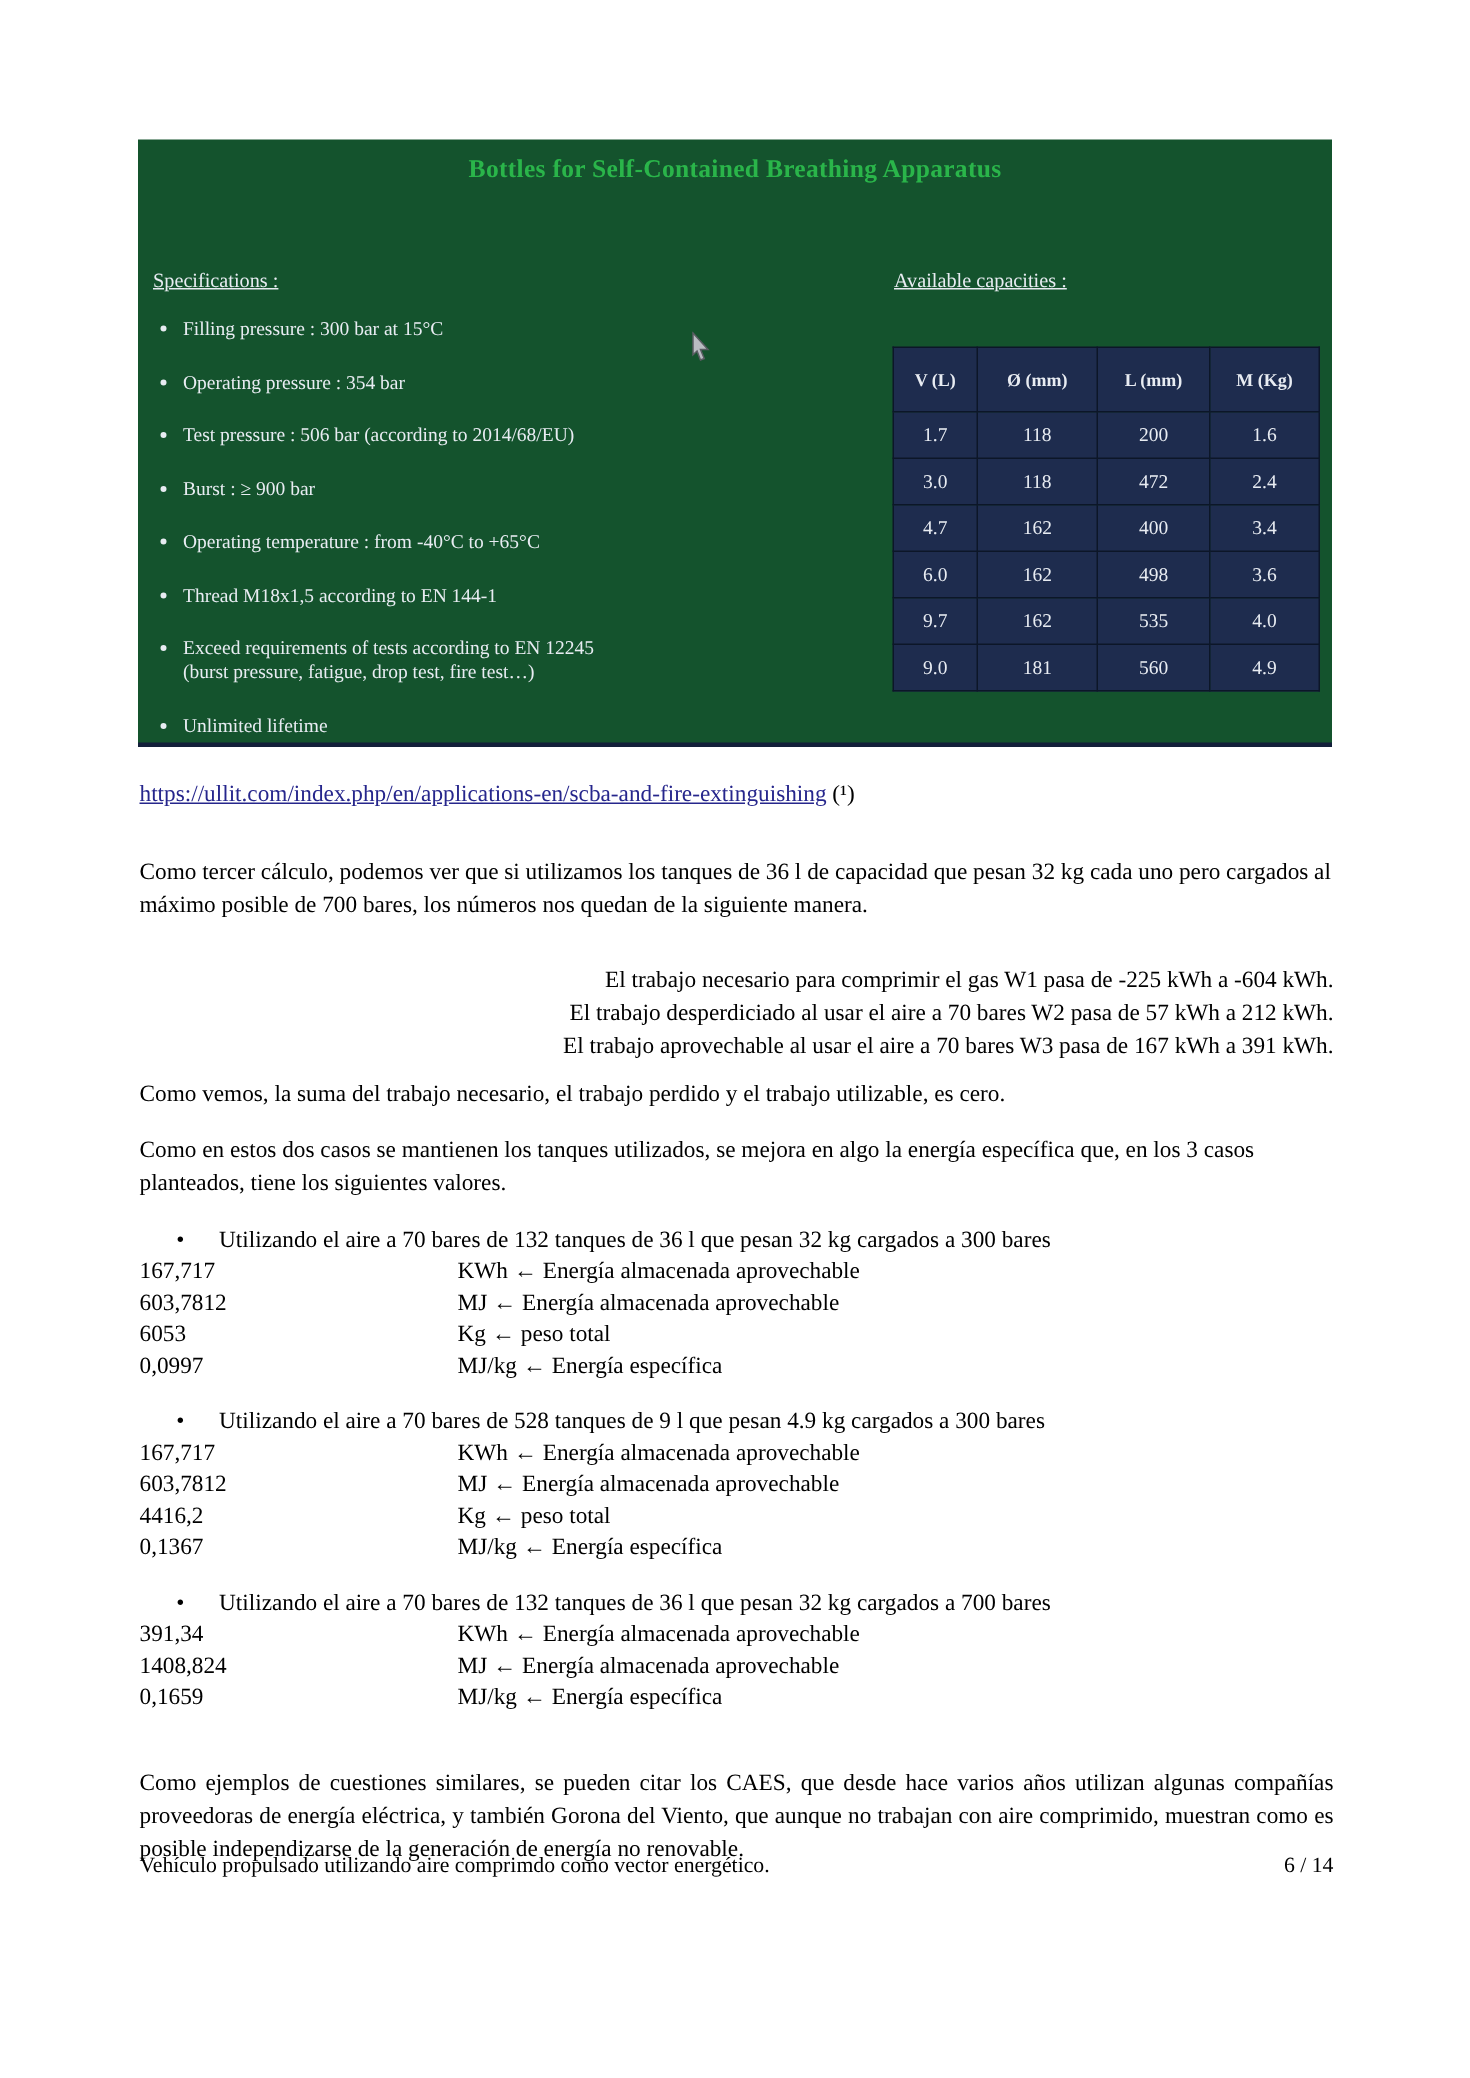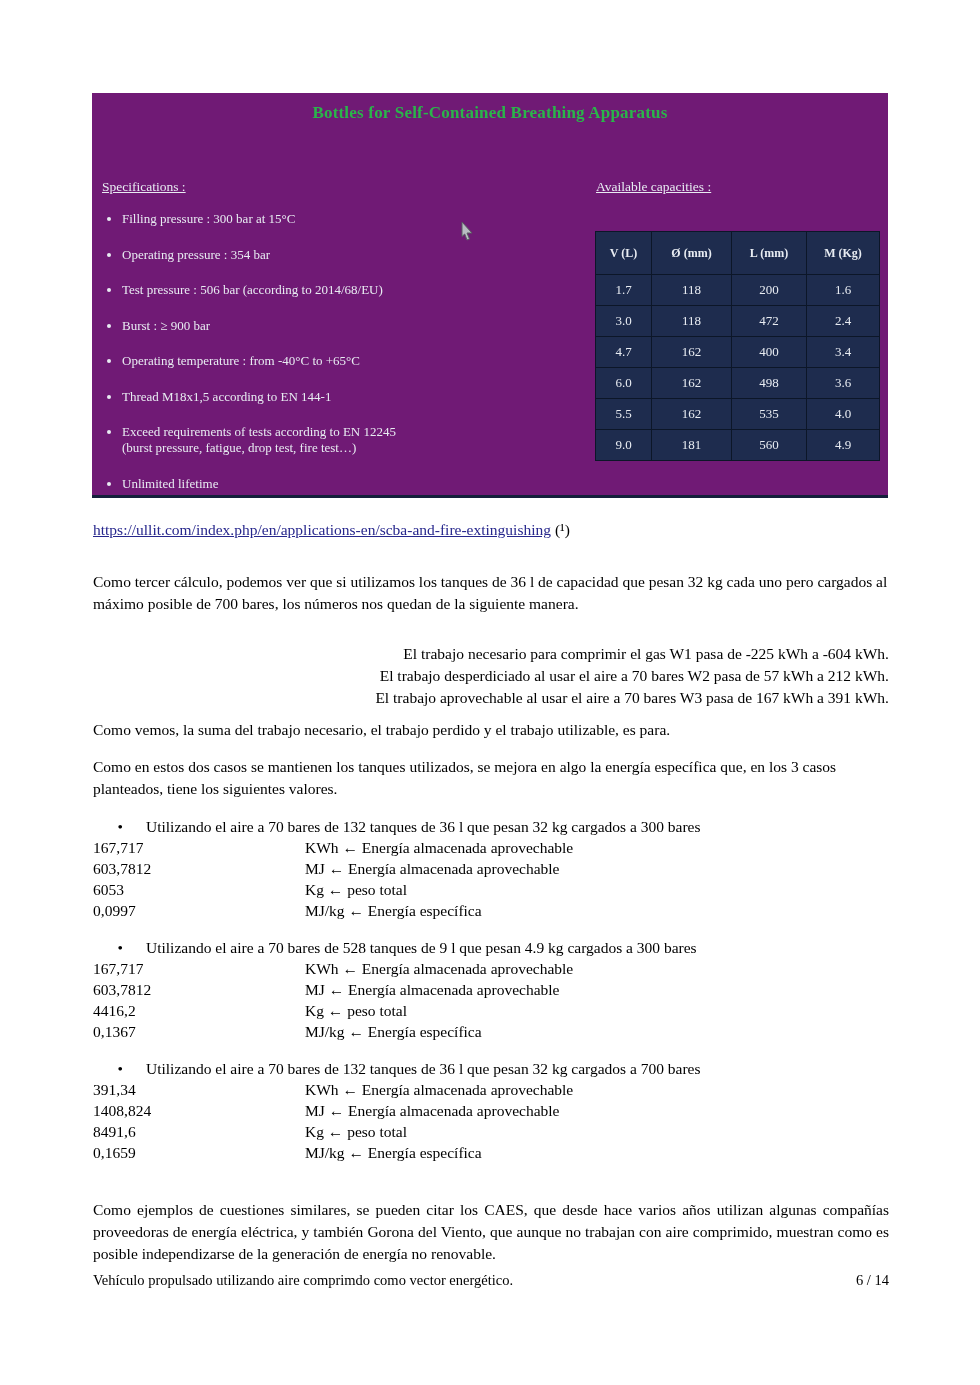--- a/index.html
+++ b/index.html
@@ -12,21 +12,21 @@
     font-family: "Liberation Serif", serif;
     color: #000000;
     overflow: hidden;
   }
 
   
   .banner {
     position: absolute;
     left: 92px; top: 93px;
     width: 796px; height: 405px;
-    background: #701a75;
+    background: #14532d;
     border-bottom: 3px solid #131f3a;
     box-sizing: border-box;
   }
   .banner-title {
     position: absolute;
     top: 10px; left: 0; right: 0;
     text-align: center;
     color: #2ab54a;
     font-size: 17px;
     font-weight: bold;
@@ -98,21 +98,21 @@
 
   .usage-block { margin-top: 16px; line-height: 21px; }
   .usage-bullet { }
   .usage-bullet .marker { display:inline-block; width: 30px; text-align: right; }
   .usage-bullet .btext  { display:inline-block; margin-left: 23px; }
   .usage-row .val { display: inline-block; width: 212px; }
 
   
   .footer {
     position: absolute;
-    left: 93px; top: 1272px;
+    left: 93px; top: 1236px;
     width: 796px;
     display: flex;
     justify-content: space-between;
     font-size: 14.5px;
   }
 </style>
 </head>
 <body>
 
 <div class="page">
@@ -164,21 +164,21 @@
           <td>400</td>
           <td>3.4</td>
         </tr>
         <tr>
           <td>6.0</td>
           <td>162</td>
           <td>498</td>
           <td>3.6</td>
         </tr>
         <tr>
-          <td>5.5</td>
+          <td>9.7</td>
           <td>162</td>
           <td>535</td>
           <td>4.0</td>
         </tr>
         <tr>
           <td>9.0</td>
           <td>181</td>
           <td>560</td>
           <td>4.9</td>
         </tr>
@@ -197,21 +197,21 @@
     </div>
 
     <p class="para p-tercer">Como tercer cálculo, podemos ver que si utilizamos los tanques de 36 l de capacidad que pesan 32 kg cada uno pero cargados al máximo posible de 700 bares, los números nos quedan de la siguiente manera.</p>
 
     <div class="p-trabajo">
       <div>El trabajo necesario para comprimir el gas W1 pasa de -225 kWh a -604 kWh.</div>
       <div>El trabajo desperdiciado al usar el aire a 70 bares W2 pasa de 57 kWh a 212 kWh.</div>
       <div>El trabajo aprovechable al usar el aire a 70 bares W3 pasa de 167 kWh a 391 kWh.</div>
     </div>
 
-    <p class="para p-cero">Como vemos, la suma del trabajo necesario, el trabajo perdido y el trabajo utilizable, es para.</p>
+    <p class="para p-cero">Como vemos, la suma del trabajo necesario, el trabajo perdido y el trabajo utilizable, es cero.</p>
 
     <p class="para p-doscasos">Como en estos dos casos se mantienen los tanques utilizados, se mejora en algo la energía específica que, en los 3 casos planteados, tiene los siguientes valores.</p>
 
     <div class="usage-block">
       <div class="usage-bullet">
         <span class="marker">•</span><span class="btext">Utilizando el aire a 70 bares de 132 tanques de 36 l que pesan 32 kg cargados a 300 bares</span>
       </div>
       <div class="usage-row"><span class="val">167,717</span><span>KWh ← Energía almacenada aprovechable</span></div>
       <div class="usage-row"><span class="val">603,7812</span><span>MJ ← Energía almacenada aprovechable</span></div>
       <div class="usage-row"><span class="val">6053</span><span>Kg ← peso total</span></div>
@@ -227,21 +227,20 @@
       <div class="usage-row"><span class="val">4416,2</span><span>Kg ← peso total</span></div>
       <div class="usage-row"><span class="val">0,1367</span><span>MJ/kg ← Energía específica</span></div>
     </div>
 
     <div class="usage-block">
       <div class="usage-bullet">
         <span class="marker">•</span><span class="btext">Utilizando el aire a 70 bares de 132 tanques de 36 l que pesan 32 kg cargados a 700 bares</span>
       </div>
       <div class="usage-row"><span class="val">391,34</span><span>KWh ← Energía almacenada aprovechable</span></div>
       <div class="usage-row"><span class="val">1408,824</span><span>MJ ← Energía almacenada aprovechable</span></div>
-      <div class="usage-row"><span class="val">8491,6</span><span>Kg ← peso total</span></div>
       <div class="usage-row"><span class="val">0,1659</span><span>MJ/kg ← Energía específica</span></div>
     </div>
 
     <p class="para p-ejemplos">Como ejemplos de cuestiones similares, se pueden citar los CAES, que desde hace varios años utilizan algunas compañías proveedoras de energía eléctrica, y también Gorona del Viento, que aunque no trabajan con aire comprimido, muestran como es posible independizarse de la generación de energía no renovable.</p>
 
   </div>
 
   <div class="footer">
     <span>Vehículo propulsado utilizando aire comprimdo como vector energético.</span>
     <span>6 / 14</span>

